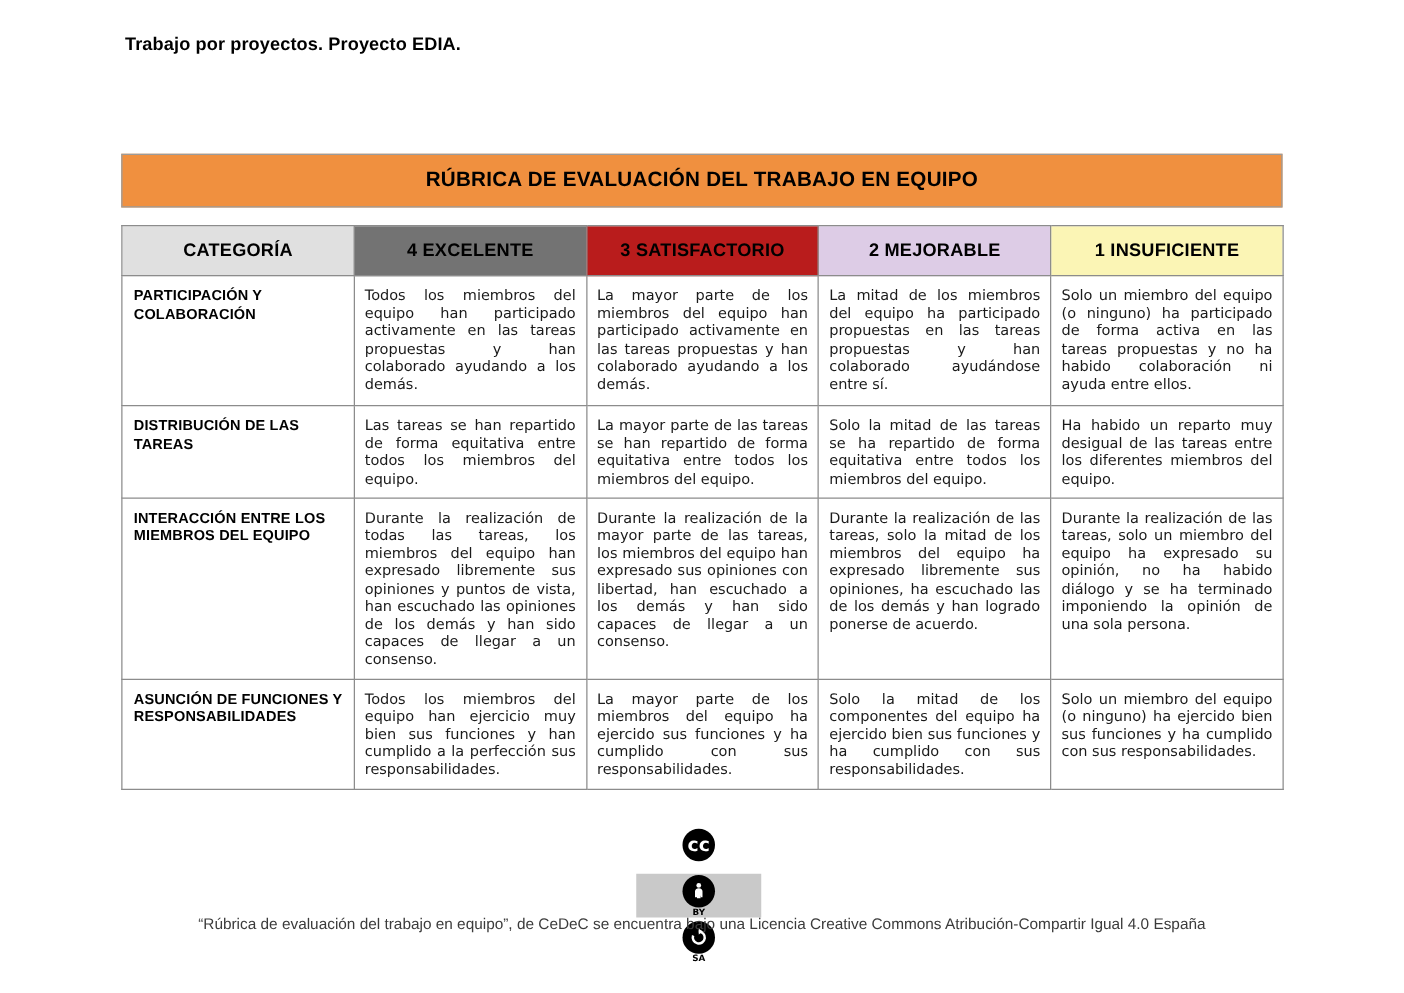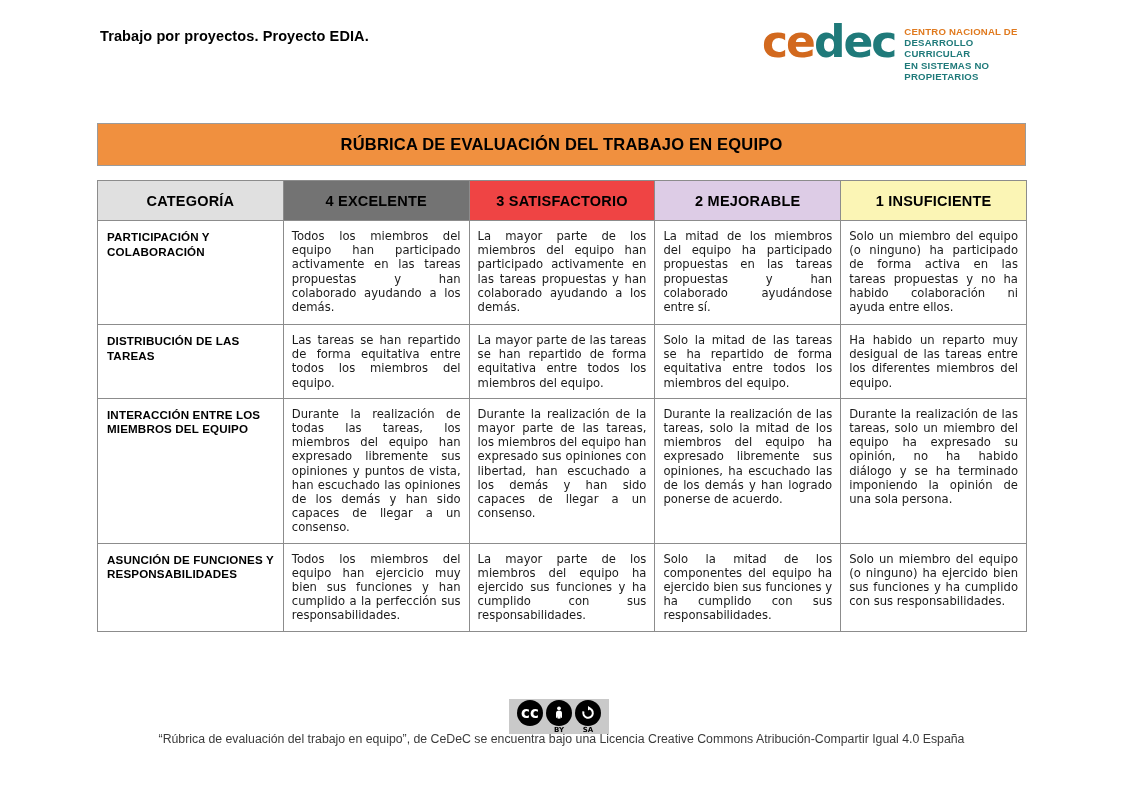--- a/index.html
+++ b/index.html
@@ -70,21 +70,21 @@
   .rubric col{width:185.8px;}
 
   .rubric thead th{
     height:40px;
     text-align:center;vertical-align:middle;
     font-size:14.5px;font-weight:bold;color:#000;
     letter-spacing:0.2px;
   }
   th.h-cat{background:#e0e0e0;}
   th.h-exc{background:#737373;margin-left:23px;}
-  th.h-sat{background:#ef4444;}
+  th.h-sat{background:#b91c1c;}
   th.h-mej{background:#ddcce6;}
   th.h-ins{background:#fbf5b5;}
 
   td.crit{
     padding:9px 8px 9px 9px;
     font-size:11.6px;font-weight:bold;line-height:14.5px;
     color:#000;letter-spacing:0.15px;
   }
   td.desc{
     padding:8px 8px 8px 8px;
@@ -100,21 +100,21 @@
   .r3 td{height:122px;}
   .r4 td{height:88px;}
 
   
   .cc-badge{
     position:absolute;left:509px;top:699px;
     width:100px;height:35px;
     background:#c9c9c9;
     display:flex;align-items:center;justify-content:center;
   }
-  .cc-inner{display:flex;align-items:flex-start;gap:3px;padding-top:1px;}
+  .cc-inner{display:flex;align-items:flex-start;gap:3px;padding-top:1px;flex-direction:column;}
   .cc-circle{
     width:26px;height:26px;border-radius:50%;
     background:#000;color:#fff;
     display:flex;align-items:center;justify-content:center;
     font-size:11px;font-weight:bold;
     font-family:"DejaVu Sans", sans-serif;
   }
   .cc-sub{
     width:26px;text-align:center;color:#000;
     font-size:7px;font-weight:bold;line-height:8px;
@@ -132,28 +132,20 @@
 </style>
 </head>
 <body>
 
 <div class="page-header">
 
   <div class="doc-subject">
     <div>Trabajo por proyectos. Proyecto EDIA.</div>
   </div>
 
-  <div class="logo">
-    <div class="logo-word"><span class="logo-ce">ce</span><span class="logo-dec">dec</span></div>
-    <div class="logo-tag">
-      <div class="l1">CENTRO NACIONAL DE</div>
-      <div class="l2">DESARROLLO CURRICULAR</div>
-      <div class="l3">EN SISTEMAS NO PROPIETARIOS</div>
-    </div>
-  </div>
 
 </div>
 
 <div class="title-banner">
   <span>RÚBRICA DE EVALUACIÓN DEL TRABAJO EN EQUIPO</span>
 </div>
 
 <table class="rubric">
   <colgroup>
       <col>

